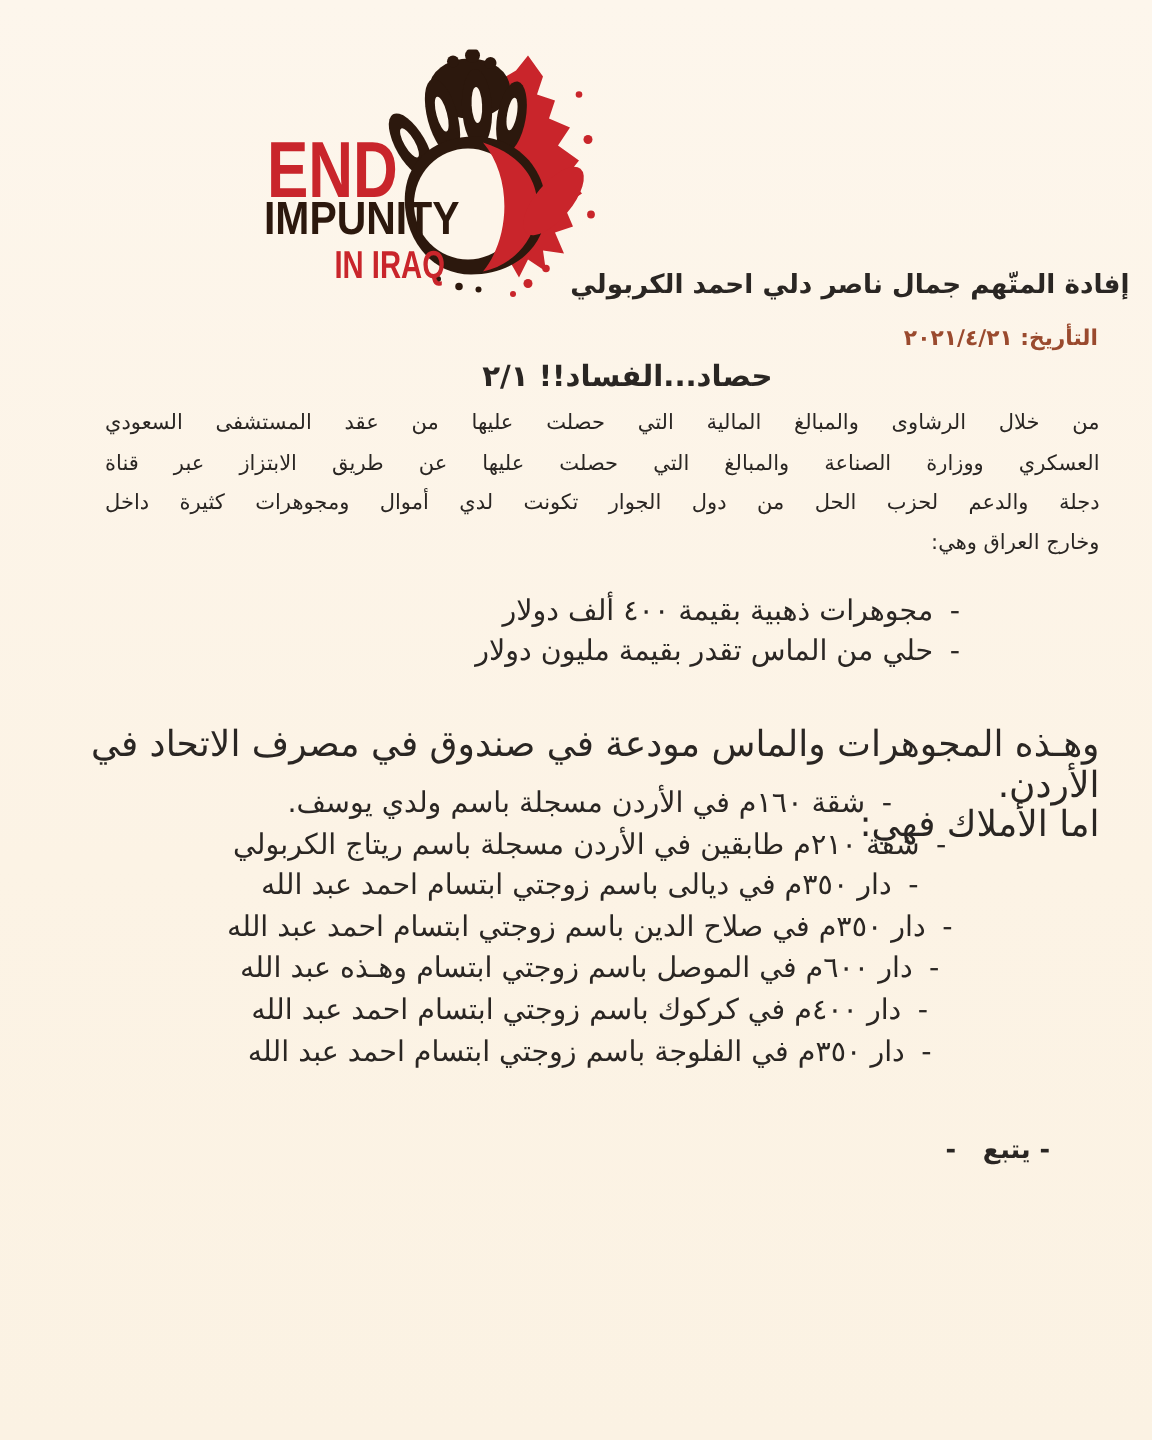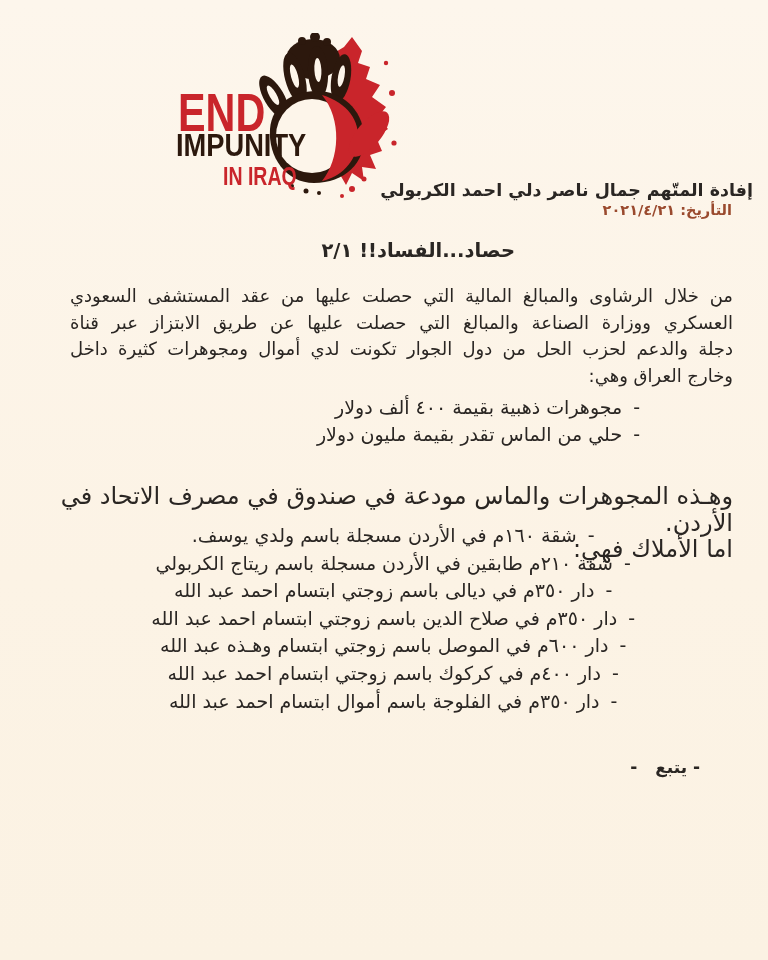--- a/index.html
+++ b/index.html
@@ -8,23 +8,23 @@
     width:768px;height:960px;
     background:#fdf5ea;
     background-image:linear-gradient(180deg,#fdf6ec 0%,#fcf3e5 60%,#fbf2e3 100%);
     overflow:hidden;
     font-family:"DejaVu Sans", sans-serif;
     color:#2a2623;
   }
   .rtl{direction:rtl;unicode-bidi:plaintext;}
   .logo{position:absolute;left:156px;top:33px;width:292px;height:175px;}
   .stmt{position:absolute;top:180px;right:15px;font-size:17.5px;font-weight:bold;letter-spacing:.2px;}
-  .date{position:absolute;top:202px;right:36px;font-size:14.5px;font-weight:bold;}
+  .date{position:absolute;top:218px;right:36px;font-size:14.5px;font-weight:bold;}
   .title{position:absolute;top:239px;right:253px;font-size:19.5px;font-weight:bold;}
-  .intro{position:absolute;top:283px;right:35px;width:663px;font-size:18px;line-height:26.5px;text-align:right;}
+  .intro{position:absolute;top:269px;right:35px;width:663px;font-size:14px;line-height:26.5px;text-align:right;}
   .jline{text-align:justify;text-align-last:justify;}
   .jewels{position:absolute;top:394px;right:128px;font-size:19px;line-height:26.5px;text-align:right;}
   .deposit{position:absolute;top:483px;right:35px;width:680px;font-size:24px;line-height:26.5px;text-align:right;}
   .assets{position:absolute;top:522px;right:133px;font-size:19px;line-height:27.6px;text-align:center;}
   .li .dash{margin-left:11px;display:inline-block;}
   .footer{position:absolute;top:757px;right:68px;font-size:17px;font-weight:bold;}
 </style>
 </head>
 <body>
 
@@ -105,18 +105,18 @@
     <div>اما الأملاك فهي:</div>
   </div>
 
   <div class="assets rtl">
     <div class="li"><span class="dash">-</span><span>شقة ١٦٠م في الأردن مسجلة باسم ولدي يوسف.</span></div>
     <div class="li"><span class="dash">-</span><span>شقة ٢١٠م طابقين في الأردن مسجلة باسم ريتاج الكربولي</span></div>
     <div class="li"><span class="dash">-</span><span>دار ٣٥٠م في ديالى باسم زوجتي ابتسام احمد عبد الله</span></div>
     <div class="li"><span class="dash">-</span><span>دار ٣٥٠م في صلاح الدين باسم زوجتي ابتسام احمد عبد الله</span></div>
     <div class="li"><span class="dash">-</span><span>دار ٦٠٠م في الموصل باسم زوجتي ابتسام وهـذه عبد الله</span></div>
     <div class="li"><span class="dash">-</span><span>دار ٤٠٠م في كركوك باسم زوجتي ابتسام احمد عبد الله</span></div>
-    <div class="li"><span class="dash">-</span><span>دار ٣٥٠م في الفلوجة باسم أموال ابتسام احمد عبد الله</span></div>
+    <div class="li"><span class="dash">-</span><span>دار ٣٥٠م في الفلوجة باسم زوجتي ابتسام احمد عبد الله</span></div>
   </div>
 
   <div class="footer rtl">- يتبع&nbsp;&nbsp;&nbsp;-</div>
 
 </div>
 
 </body></html>

